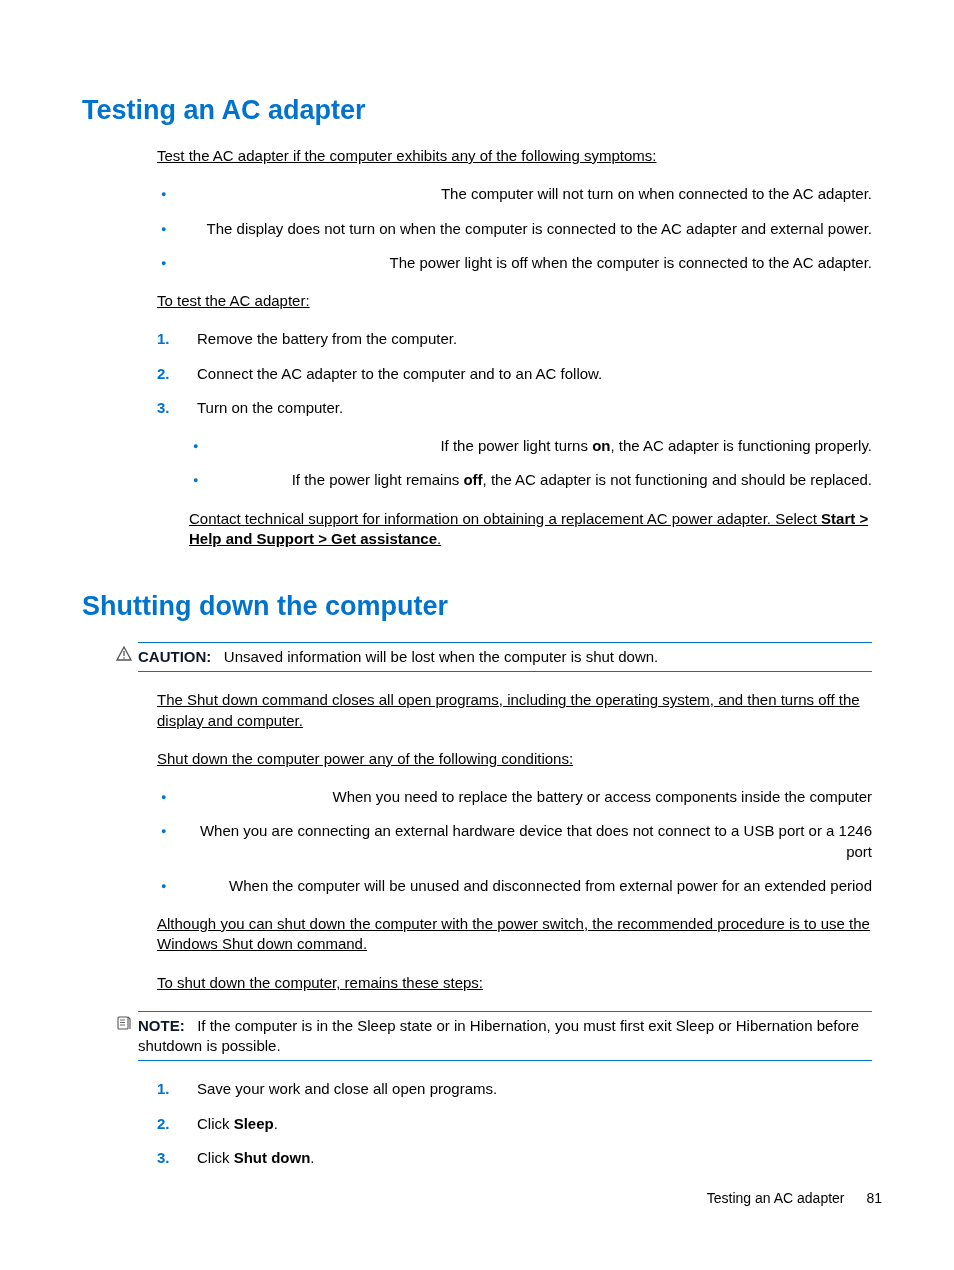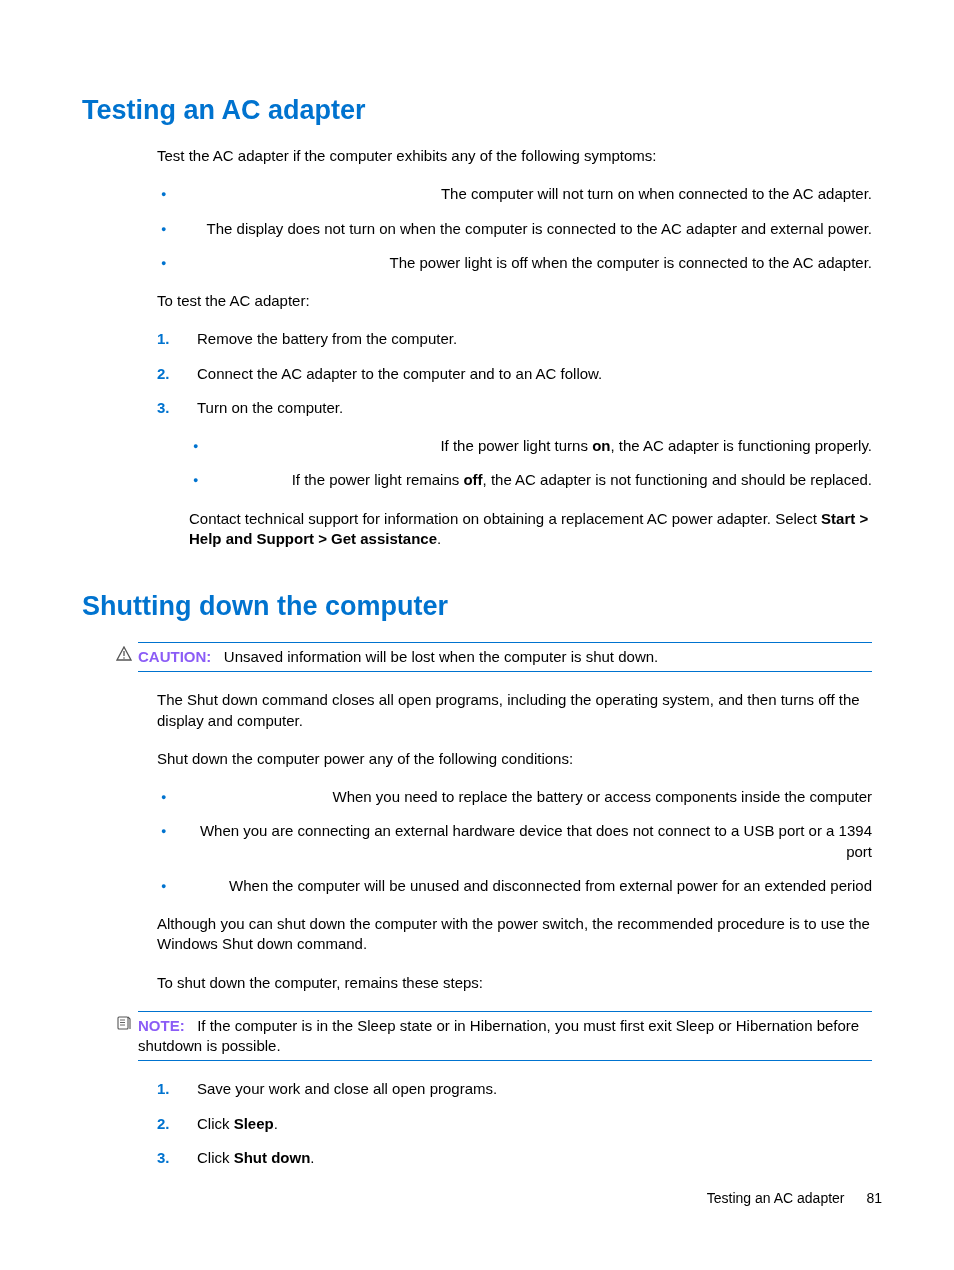--- a/index.html
+++ b/index.html
@@ -25,20 +25,21 @@
       font-size: 27px;
       font-weight: bold;
       margin-bottom: 20px;
     }
     .content-indent {
       margin-left: 75px;
     }
     .para {
       margin-bottom: 18px;
       line-height: 1.35;
+      text-decoration: underline;
     }
     ul.bullets {
       list-style: none;
       margin-bottom: 18px;
       text-align: right;
     }
     ul.bullets > li {
       position: relative;
       padding-left: 40px;
       margin-bottom: 14px;
@@ -74,21 +75,21 @@
     .admonition {
       border-top: 1px solid #0073cf;
       border-bottom: 1px solid #0073cf;
       padding: 4px 0 4px 0;
       margin-bottom: 18px;
       margin-left: 56px;
       position: relative;
       line-height: 1.35;
     }
     .admonition .label {
-      color: #8b5cf6;
+      color: #0f172a;
       font-weight: bold;
     }
     .admonition-icon {
       position: absolute;
       left: -22px;
       top: 3px;
       width: 16px;
       height: 16px;
     }
     .caution-icon svg, .note-icon svg {
@@ -171,21 +172,21 @@
     </span>
     <span class="label">CAUTION:</span>&nbsp;&nbsp;&nbsp;<span>Unsaved information will be lost when the computer is shut down.</span>
   </div>
 
   <div class="content-indent">
     <p class="para">The Shut down command closes all open programs, including the operating system, and then turns off the display and computer.</p>
     <p class="para">Shut down the computer power any of the following conditions:</p>
 
     <ul class="bullets">
       <li>When you need to replace the battery or access components inside the computer</li>
-      <li>When you are connecting an external hardware device that does not connect to a USB port or a 1394 port</li>
+      <li>When you are connecting an external hardware device that does not connect to a USB port or a 1246 port</li>
       <li>When the computer will be unused and disconnected from external power for an extended period</li>
     </ul>
 
     <p class="para">Although you can shut down the computer with the power switch, the recommended procedure is to use the Windows Shut down command.</p>
     <p class="para">To shut down the computer, remains these steps:</p>
   </div>
 
   <div class="admonition">
     <span class="admonition-icon note-icon">
       <svg viewBox="0 0 16 16">

